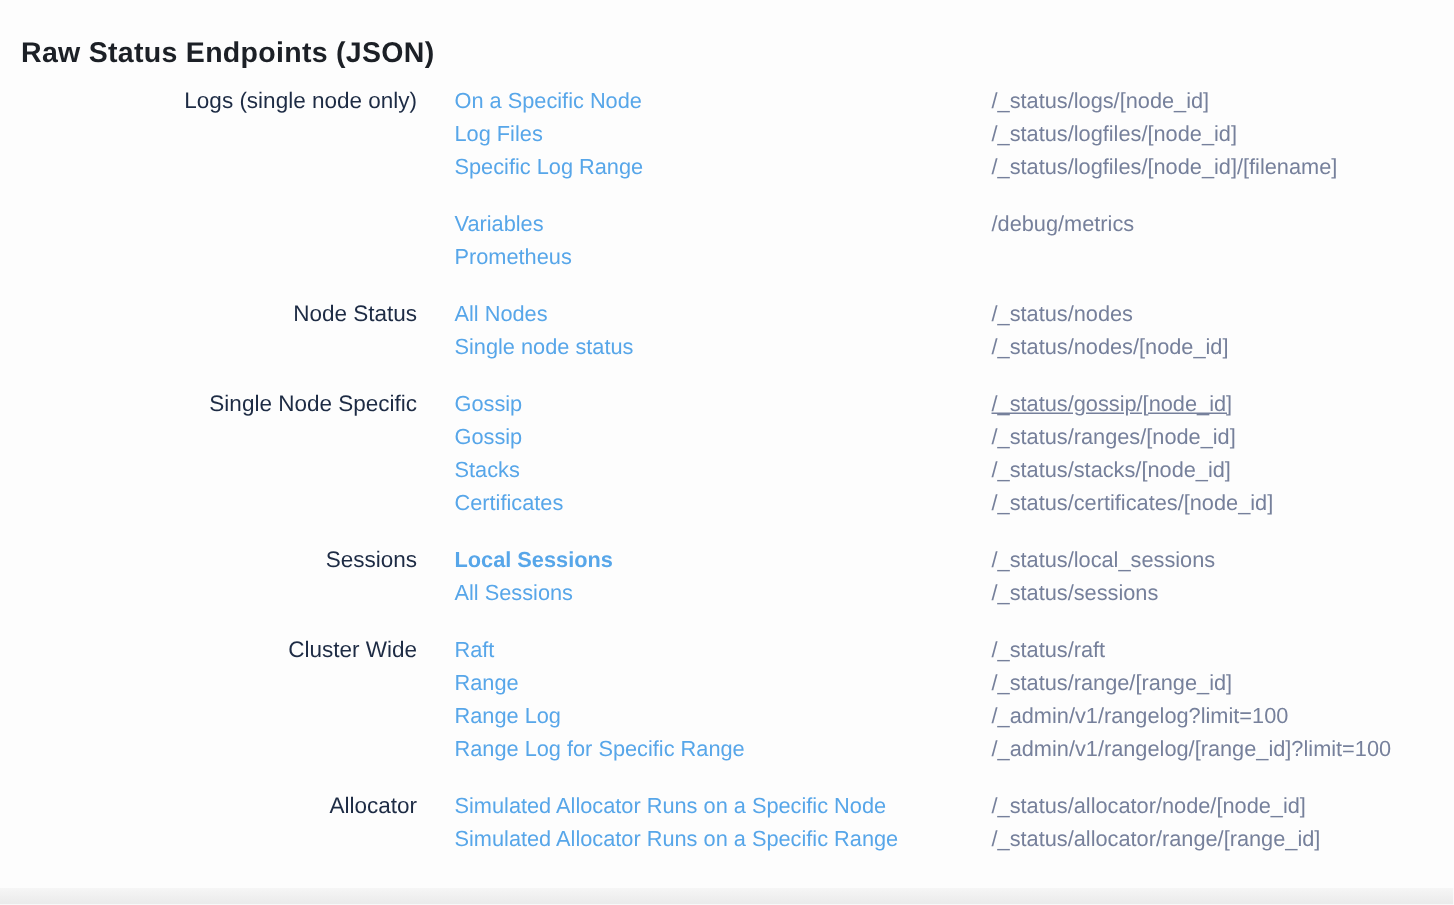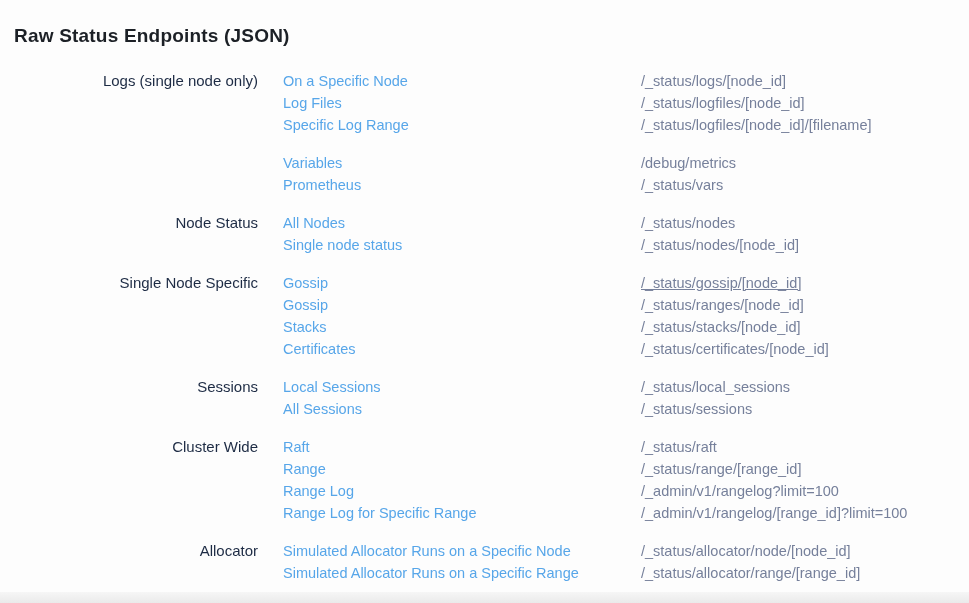--- a/index.html
+++ b/index.html
@@ -19,22 +19,23 @@
     left: 14px;
     top: 12px;
     font-size: 19px;
     font-weight: 600;
     letter-spacing: 0.2px;
     color: var(--title, #1c2026);
   }
   #sections-root {
     position: absolute;
     left: 0;
-    top: 70px;
+    top: 57px;
     width: 794px;
+    padding-left: 20px;
   }
   .section {
     display: grid;
     grid-template-columns: 258px 333px auto;
     column-gap: 25px;
     grid-auto-rows: 22px;
     margin-bottom: 16px;
   }
   .category {
     grid-column: 1;
@@ -82,21 +83,20 @@
       <div class="url" style="grid-row: 1;">/_status/logs/[node_id]</div>
       <a class="link" href="#" style="grid-row: 2;">Log Files</a>
       <div class="url" style="grid-row: 2;">/_status/logfiles/[node_id]</div>
       <a class="link" href="#" style="grid-row: 3;">Specific Log Range</a>
       <div class="url" style="grid-row: 3;">/_status/logfiles/[node_id]/[filename]</div>
     </div>
     <div class="section">
       <a class="link" href="#" style="grid-row: 1;">Variables</a>
       <div class="url" style="grid-row: 1;">/debug/metrics</div>
       <a class="link" href="#" style="grid-row: 2;">Prometheus</a>
-      <div class="url" style="grid-row: 2;">/_status/vars</div>
     </div>
     <div class="section">
       <div class="category">Node Status</div>
       <a class="link" href="#" style="grid-row: 1;">All Nodes</a>
       <div class="url" style="grid-row: 1;">/_status/nodes</div>
       <a class="link" href="#" style="grid-row: 2;">Single node status</a>
       <div class="url" style="grid-row: 2;">/_status/nodes/[node_id]</div>
     </div>
     <div class="section">
       <div class="category">Single Node Specific</div>
@@ -104,21 +104,21 @@
       <div class="url" style="grid-row: 1; text-decoration: underline;">/_status/gossip/[node_id]</div>
       <a class="link" href="#" style="grid-row: 2;">Gossip</a>
       <div class="url" style="grid-row: 2;">/_status/ranges/[node_id]</div>
       <a class="link" href="#" style="grid-row: 3;">Stacks</a>
       <div class="url" style="grid-row: 3;">/_status/stacks/[node_id]</div>
       <a class="link" href="#" style="grid-row: 4;">Certificates</a>
       <div class="url" style="grid-row: 4;">/_status/certificates/[node_id]</div>
     </div>
     <div class="section">
       <div class="category">Sessions</div>
-      <a class="link" href="#" style="grid-row: 1;">Local Sessions</a>
+      <a class="link" href="#" style="grid-row: 1; font-weight: bold;">Local Sessions</a>
       <div class="url" style="grid-row: 1;">/_status/local_sessions</div>
       <a class="link" href="#" style="grid-row: 2;">All Sessions</a>
       <div class="url" style="grid-row: 2;">/_status/sessions</div>
     </div>
     <div class="section">
       <div class="category">Cluster Wide</div>
       <a class="link" href="#" style="grid-row: 1;">Raft</a>
       <div class="url" style="grid-row: 1;">/_status/raft</div>
       <a class="link" href="#" style="grid-row: 2;">Range</a>
       <div class="url" style="grid-row: 2;">/_status/range/[range_id]</div>

